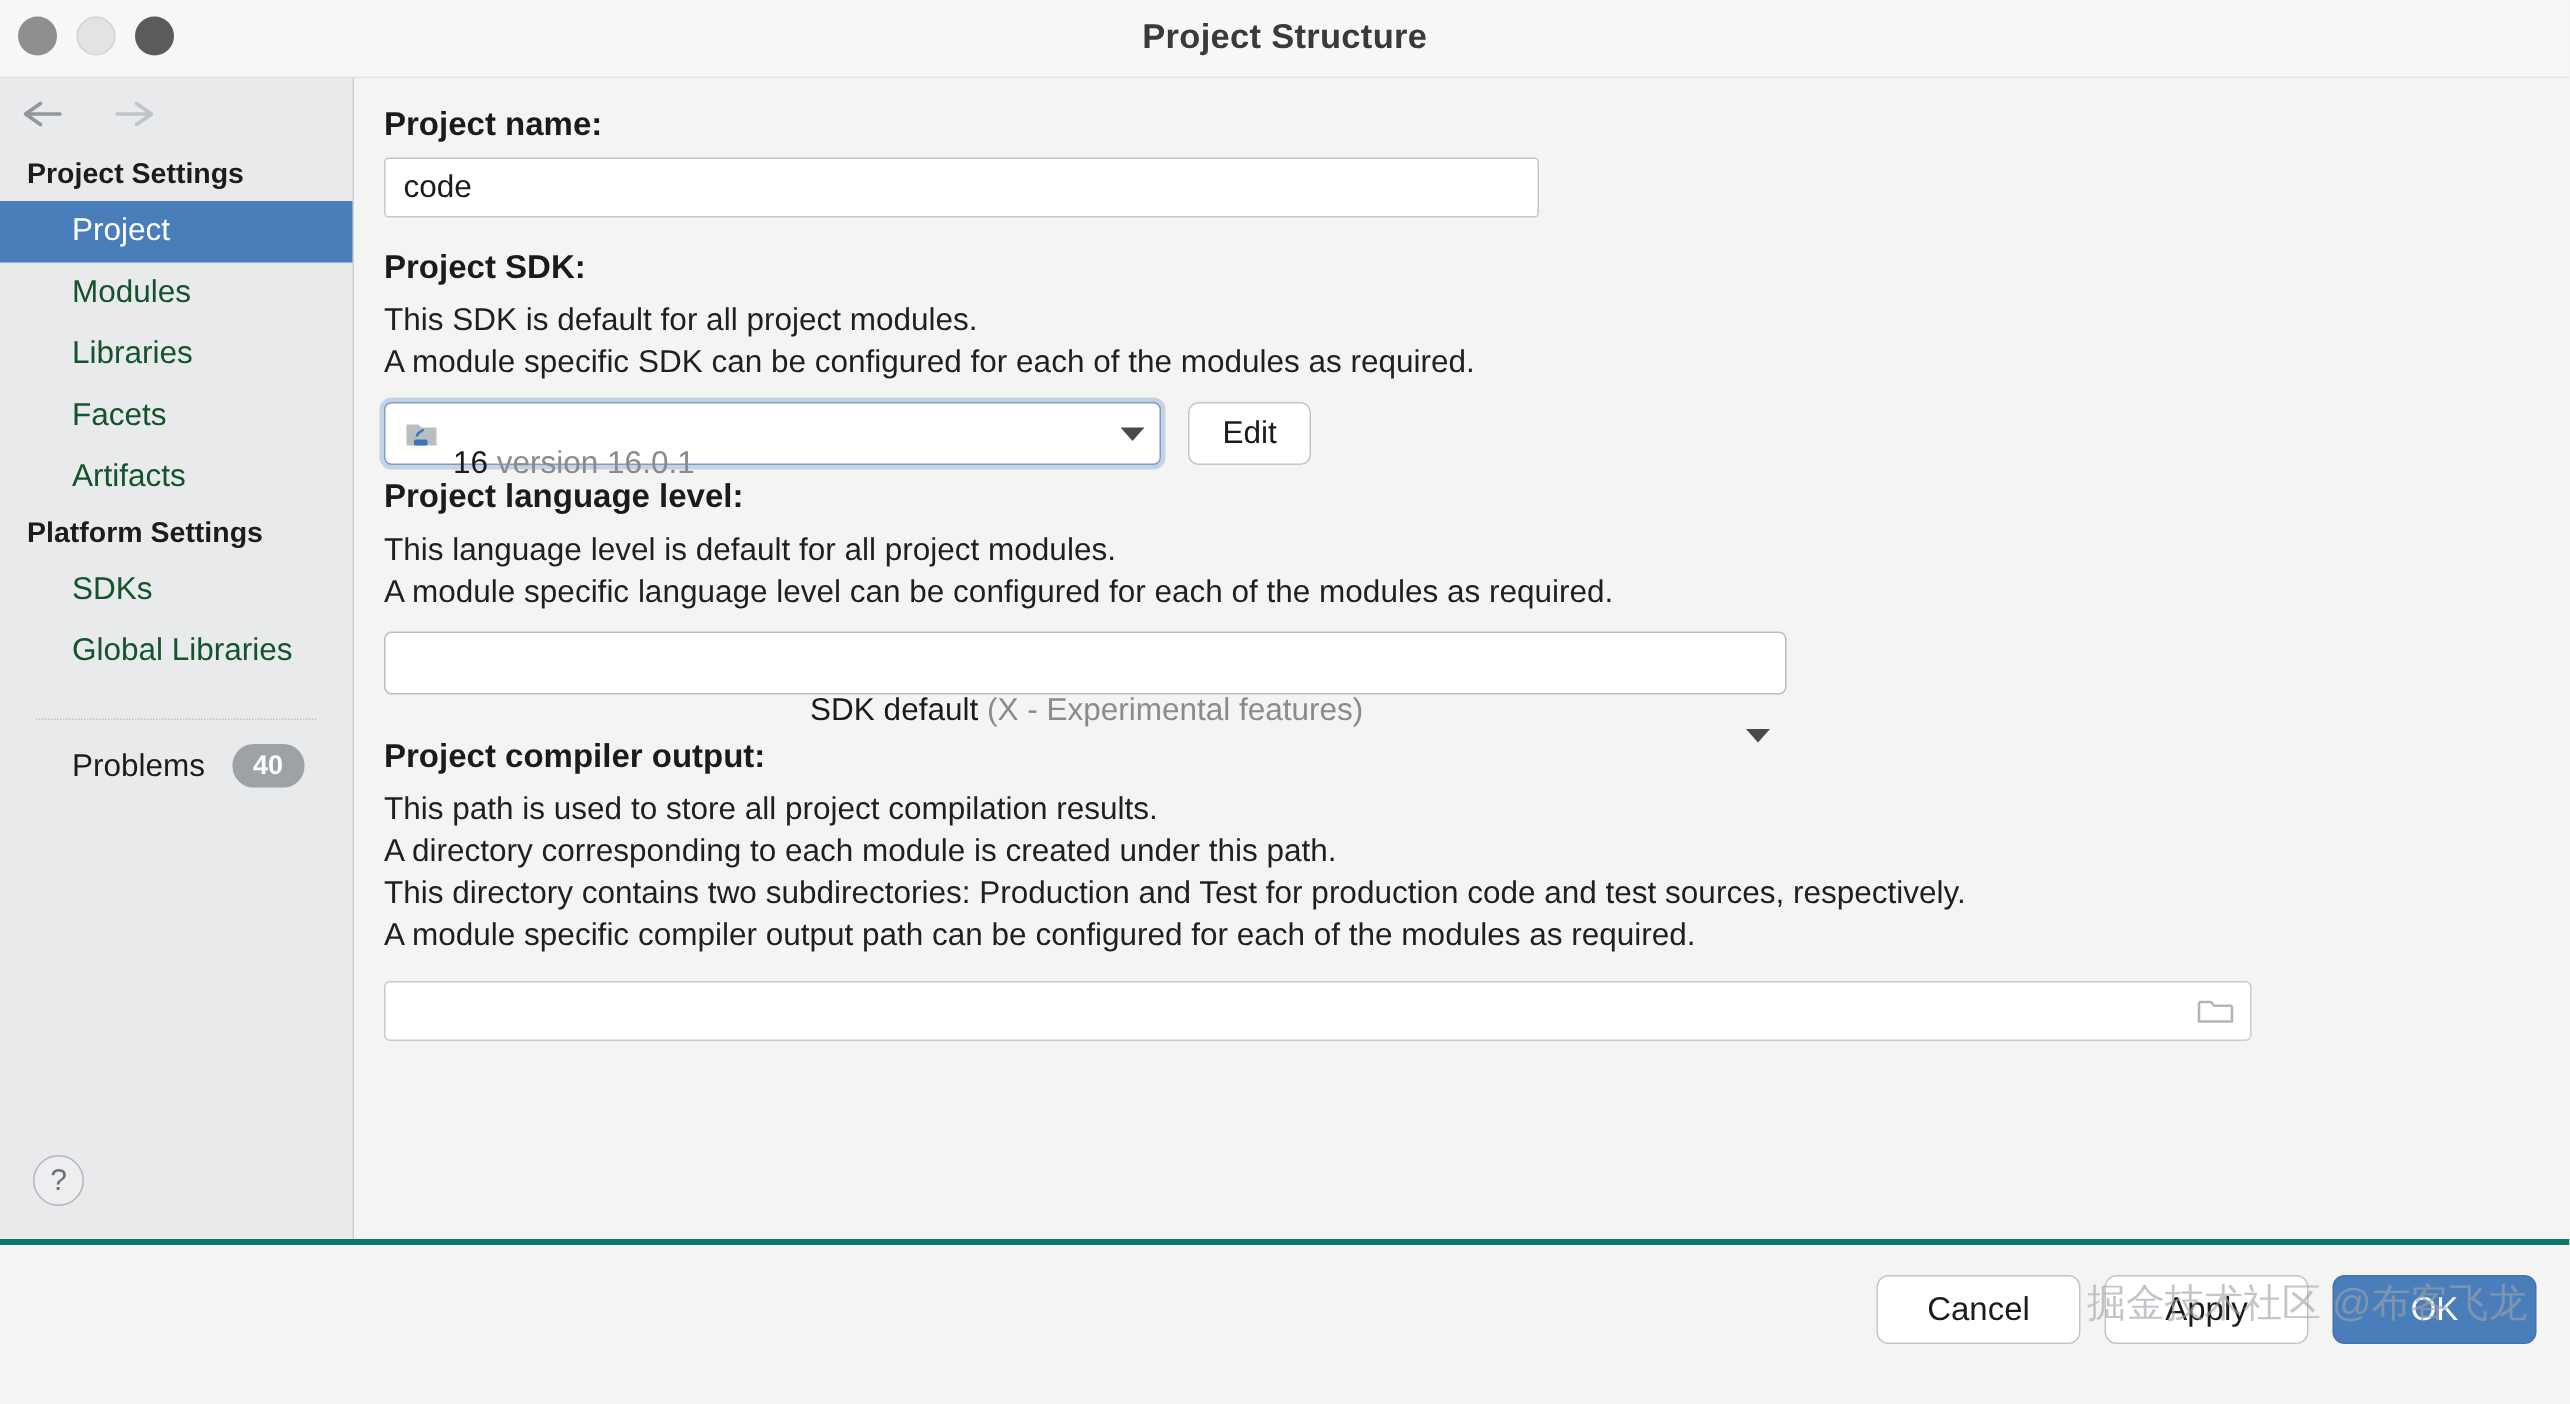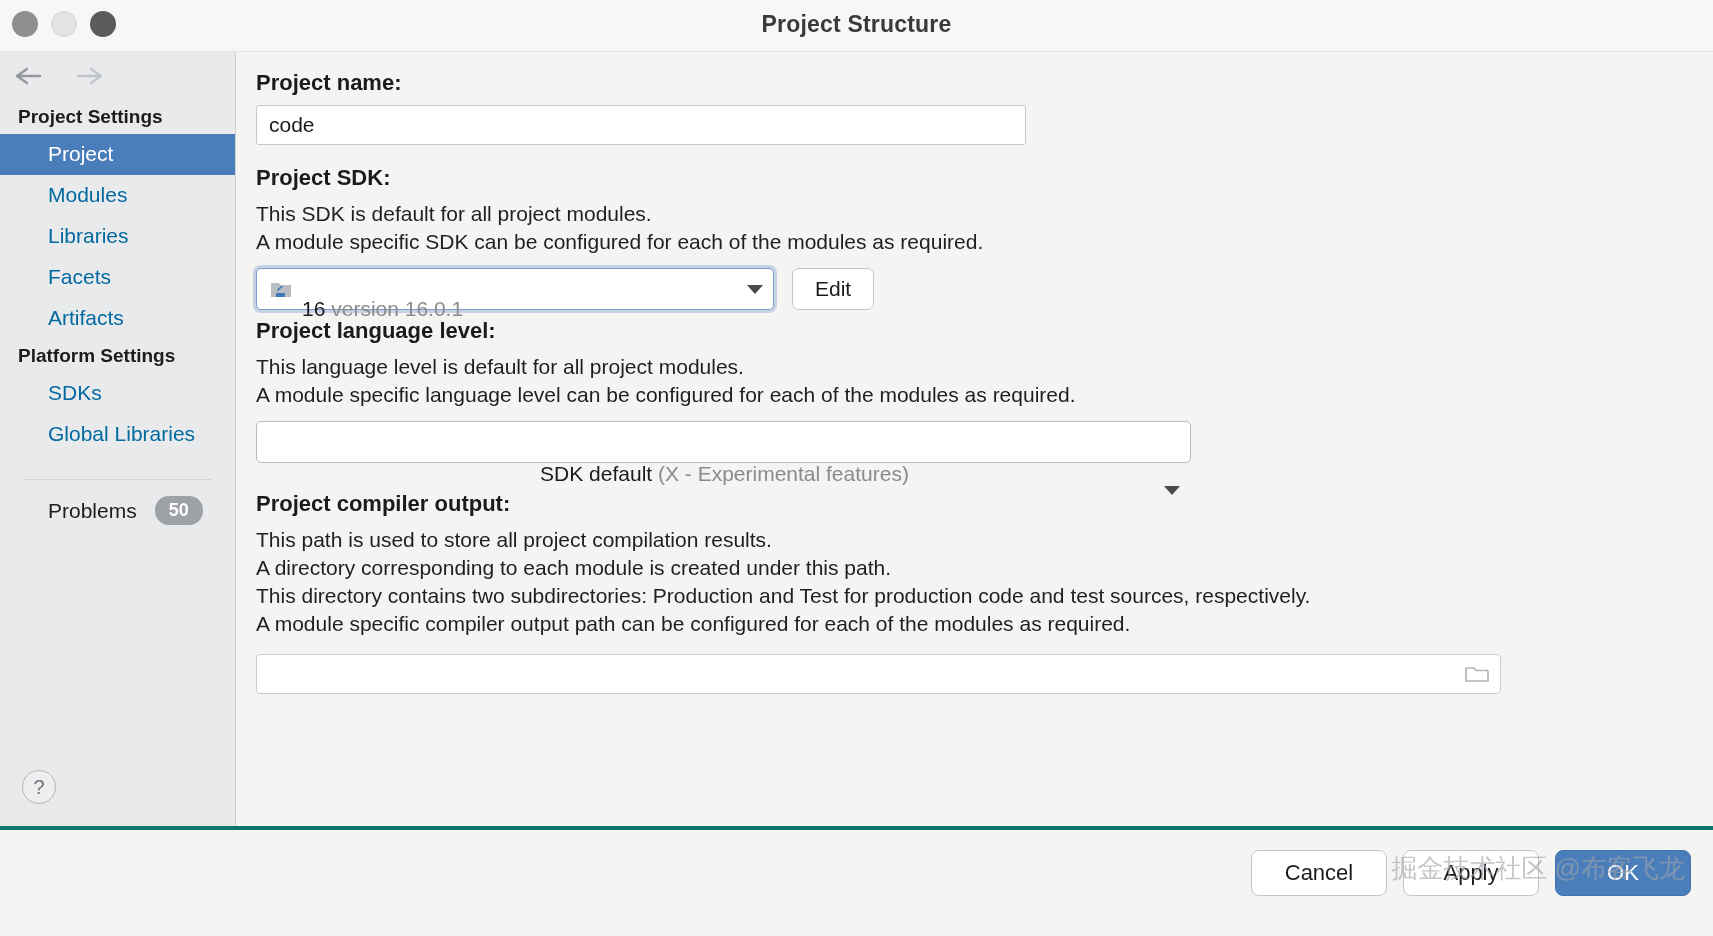--- a/index.html
+++ b/index.html
@@ -54,21 +54,21 @@
     height: 48px; display: flex; align-items: center;
     gap: 26px; padding-left: 14px;
   }
   .arrow { width: 32px; height: 22px; position: relative; }
   .arrow svg { display: block; }
   .group-head {
     font-size: 19px; font-weight: bold; color: #1c1c1c;
     padding: 6px 0 6px 18px;
   }
   .nav-item {
-    font-size: 21px; color: #0369a1;
+    font-size: 21px; color: #14532d;
     padding: 6px 0 7px 48px;
     line-height: 28px;
     white-space: nowrap;
   }
   .nav-item.selected {
     background: #4a7ebb; color: #ffffff;
   }
   .sidebar-sep {
     margin: 24px 24px 0 24px;
     border-top: 1px dotted #bfc3c7;
@@ -241,21 +241,21 @@
       <div class="nav-item">Artifacts</div>
 
       <div class="group-head">Platform Settings</div>
       <div class="nav-item">SDKs</div>
       <div class="nav-item">Global Libraries</div>
 
       <div class="sidebar-sep"></div>
 
       <div class="problems-row">
         <span class="problems-label">Problems</span>
-        <span class="badge">50</span>
+        <span class="badge">40</span>
       </div>
 
       <div class="help-wrap">
         <div class="help-circle">?</div>
       </div>
     </div>
 
     <div class="main">
       <div class="main-inner">
 

